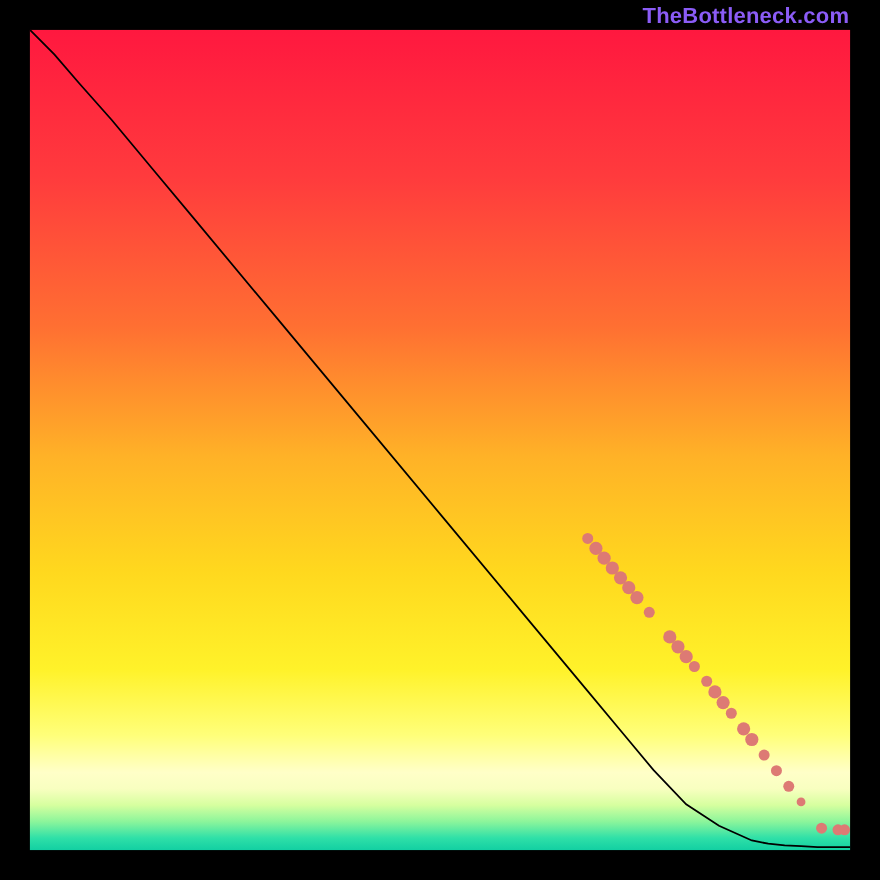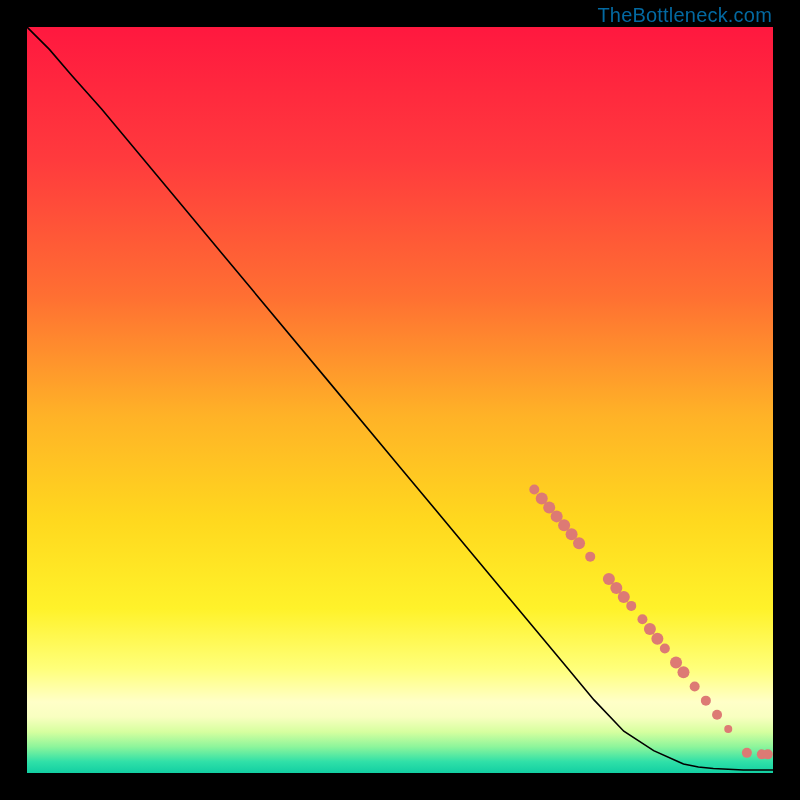--- a/index.html
+++ b/index.html
@@ -26,24 +26,24 @@
   }
   .plot svg {
     display: block;
     width: 746px;
     height: 746px;
   }
   .watermark {
     position: absolute;
     top: 4px;
     right: 28px;
-    color: #0369a1;
+    color: #8b5cf6;
     font-size: 20px;
     letter-spacing: 0.2px;
-    font-weight: 400;
+    font-weight: 700;
     user-select: none;
   }
 </style>
 </head>
 <body>
 
 <div class="stage">
 
   <div class="plot">
     <svg viewBox="0 0 746 746">

